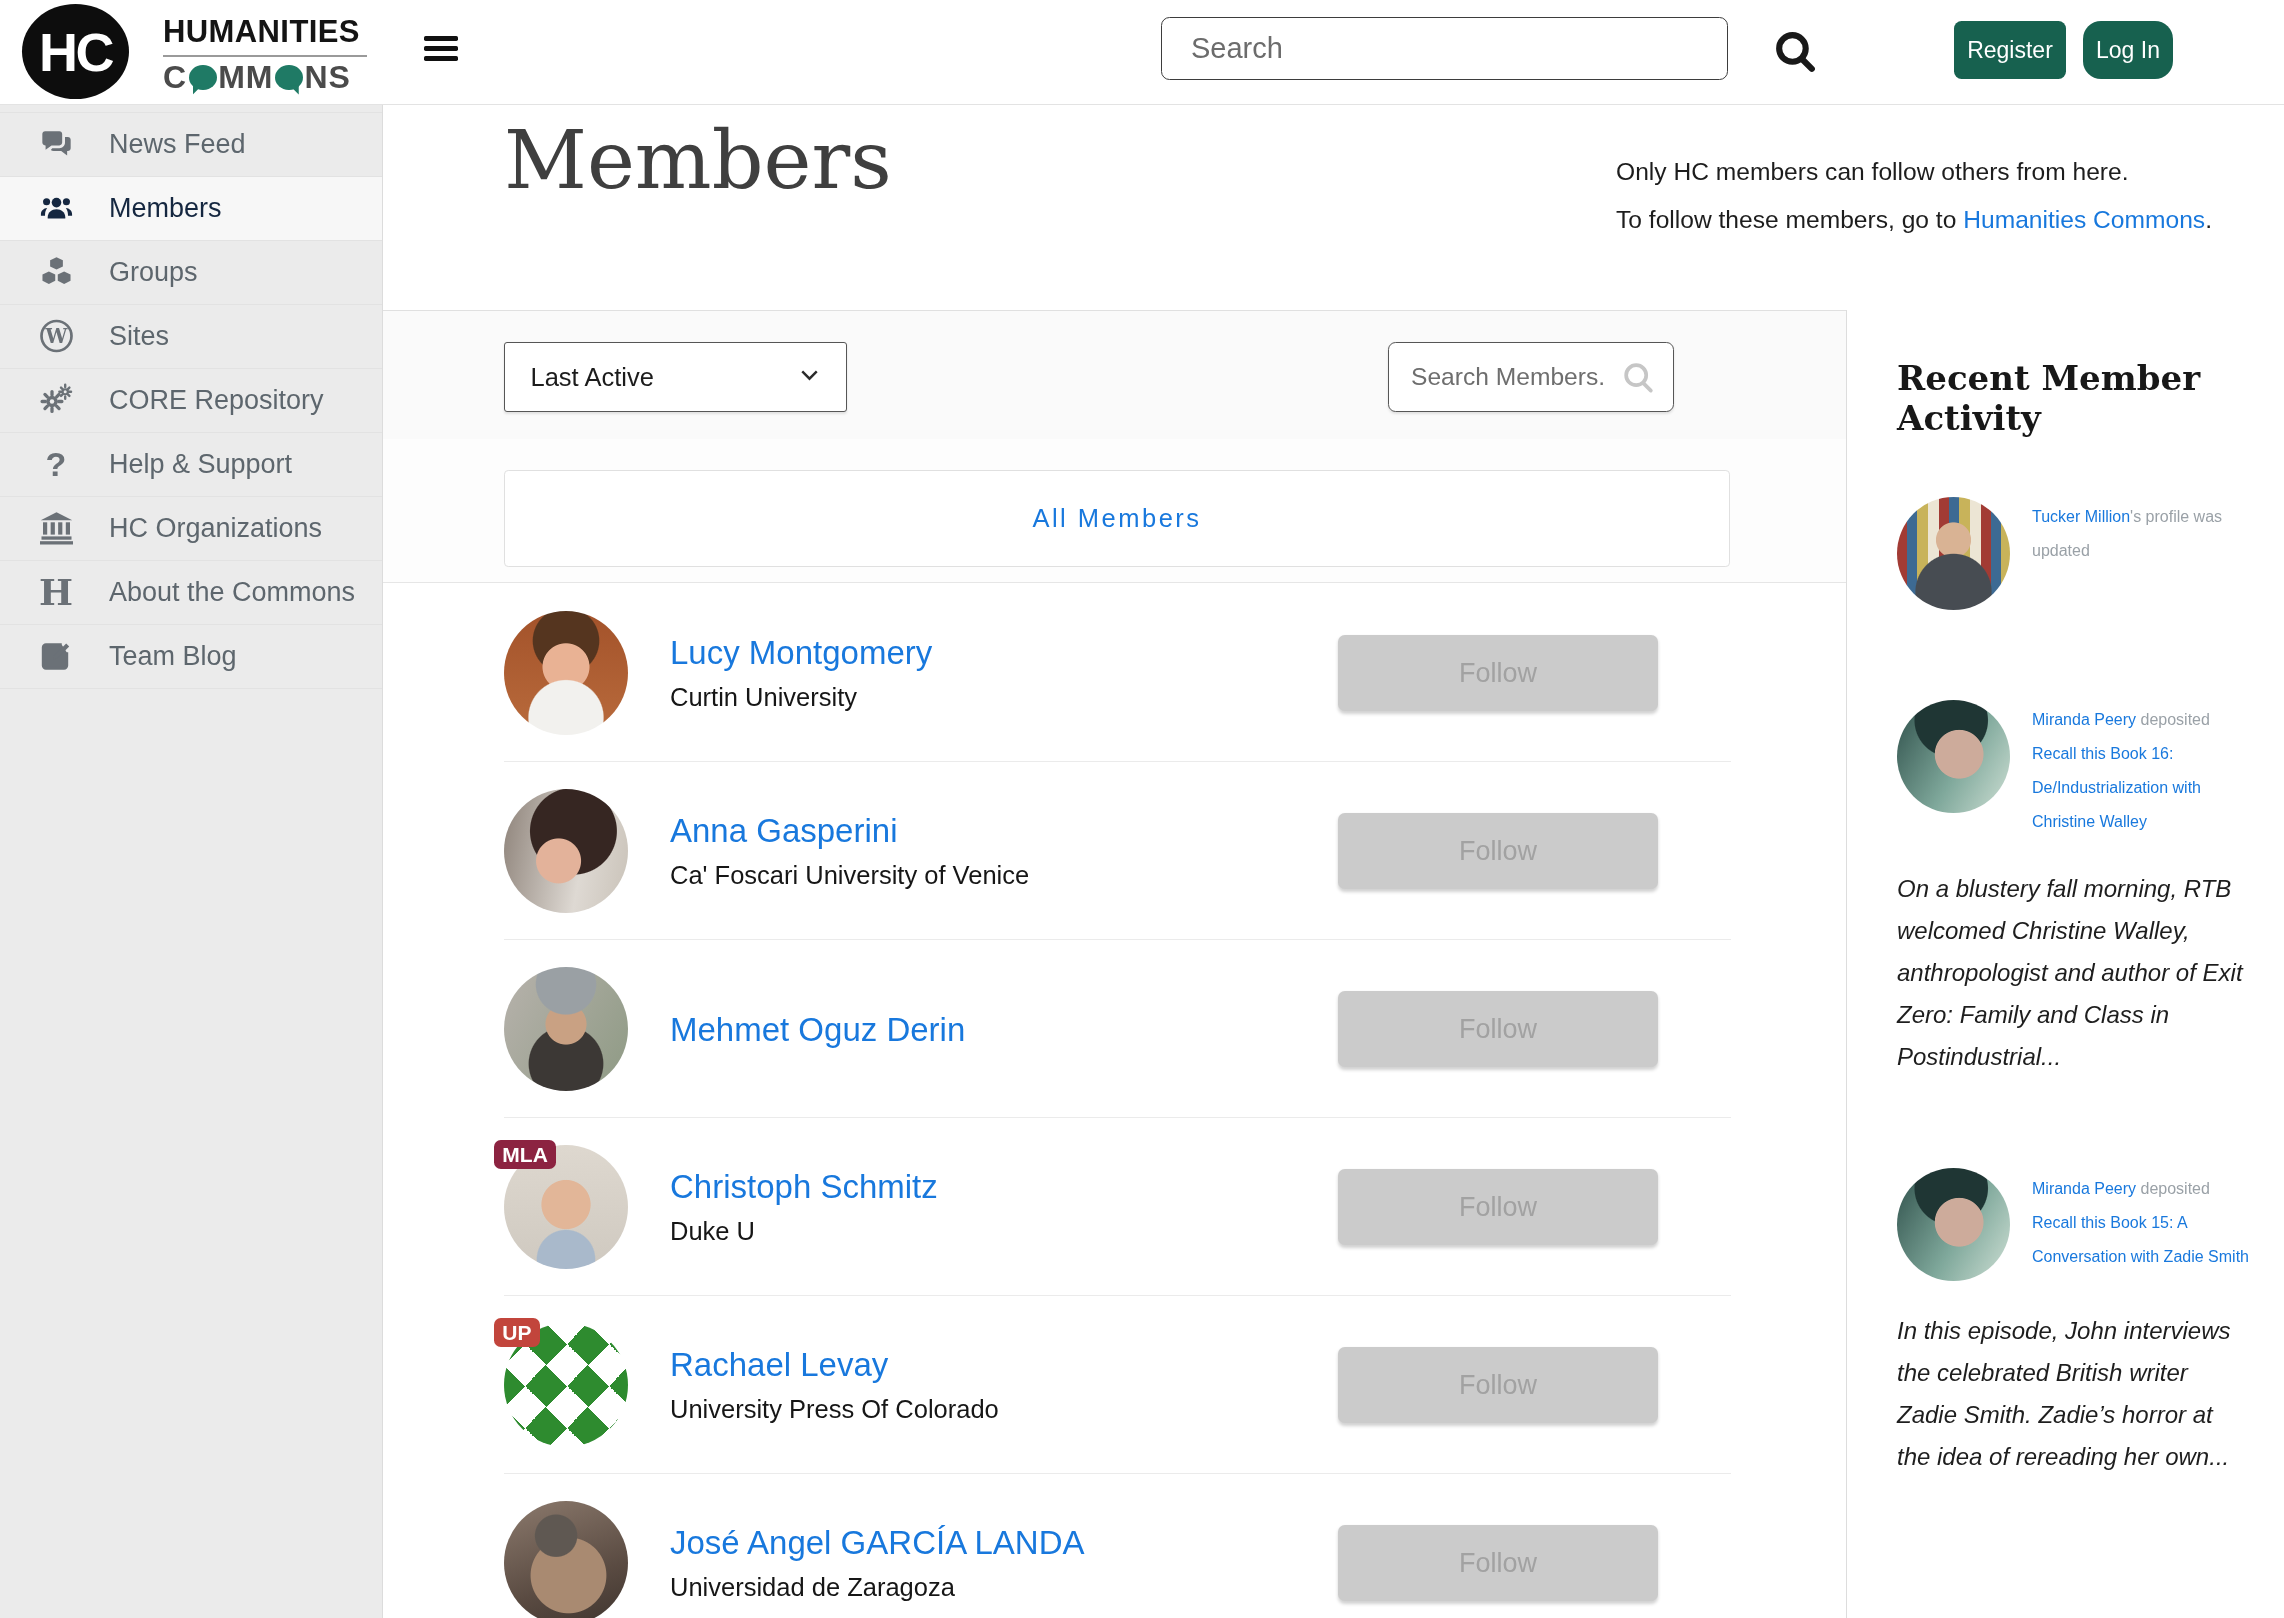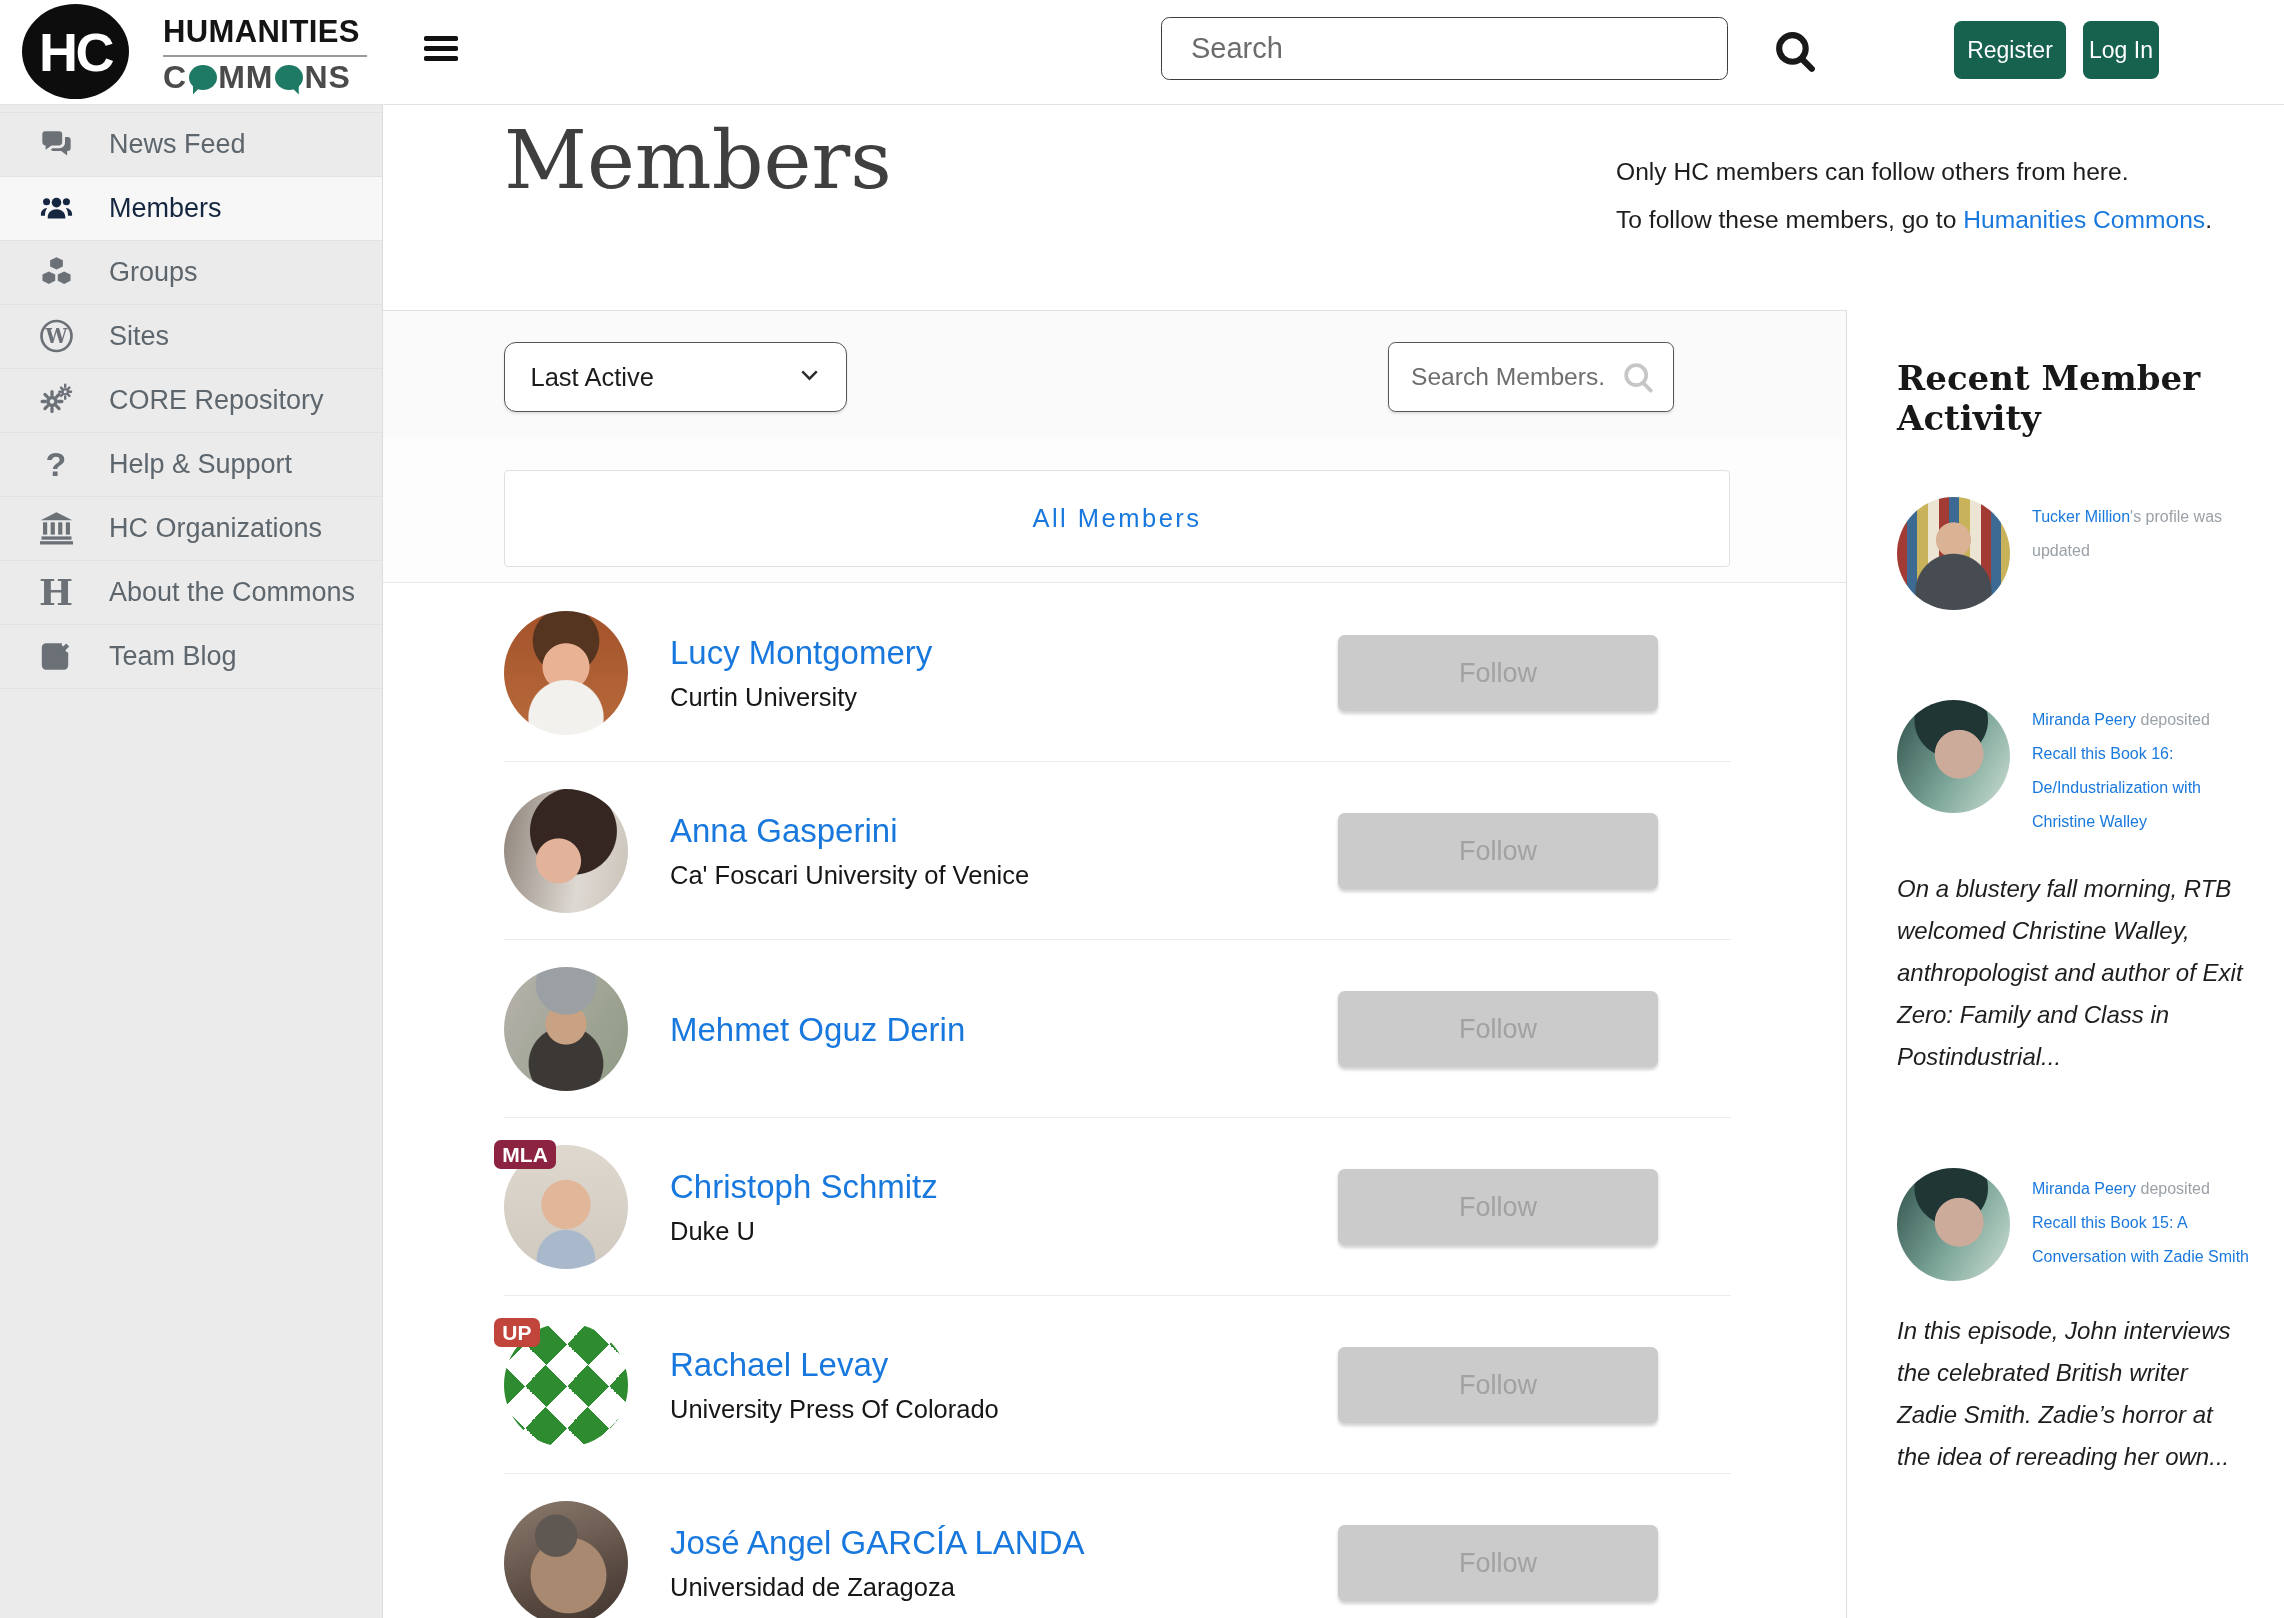--- a/index.html
+++ b/index.html
@@ -26,21 +26,21 @@
   .hamburger{position:absolute;left:424px;top:36px;width:34px;cursor:pointer;}
   .hamburger div{height:5.1px;background:#111;border-radius:1.7px;margin-bottom:5.1px;}
   .hsearch{position:absolute;left:1161px;top:17px;width:567px;height:63px;border:1.7px solid #3d3d3d;
     border-radius:8.5px;font-size:29px;padding:0 29px;color:#333;background:#fff;box-sizing:border-box;
     font-family:"Liberation Sans",sans-serif;}
   .hsearch::placeholder{color:#6c6c6c;}
   .hsearch-icon{position:absolute;left:1770px;top:27px;width:51px;height:51px;cursor:pointer;background:none;border:none;padding:0;}
   .hbtn{position:absolute;top:21px;height:58px;border:none;border-radius:7.6px;color:#fff;
     font-size:23px;font-family:"Liberation Sans",sans-serif;cursor:pointer;}
   .btn-register{left:1954px;width:112px;}
-  .btn-login{left:2083px;width:76px;}
+  .btn-login{left:2083px;width:90px;border-radius:18px;}
   
   .sidebar{position:absolute;left:0;top:104px;width:383px;bottom:0;background:#ebebeb;
     border-right:0.8px solid #dcdcdc;box-sizing:border-box;padding-top:7.6px;}
   .side-item{height:63px;display:flex;align-items:center;padding-left:34px;gap:31px;
     color:#5d666d;font-size:27px;cursor:pointer;border-bottom:0.8px solid #e2e2e2;}
   .side-item:first-child{border-top:0.8px solid #e2e2e2;}
   .side-item.active{background:#f7f7f7;color:#152740;}
   .side-icon{width:44px;display:flex;justify-content:center;align-items:center;color:#6b7177;}
   .side-item.active .side-icon{color:#152740;}
   .side-icon svg{fill:currentColor;}
@@ -49,21 +49,21 @@
   
   .top-band{position:absolute;left:383px;top:104px;width:1901px;height:206px;background:#fff;}
   .page-title{position:absolute;left:121px;top:8.5px;margin:0;font-family:"DejaVu Serif",serif;
     font-weight:400;font-size:81px;color:#3f3f3f;}
   .notice{position:absolute;left:1233px;top:44px;font-size:24.6px;color:#1d1d1d;line-height:48px;}
   .link{color:#1878dd;}
   
   .filter-bar{position:absolute;left:383px;top:310px;width:1463px;height:130px;background:#fafafa;
     border-top:0.8px solid #e0e0e0;border-bottom:0.8px solid #ddd;box-sizing:border-box;}
   .sort-select{position:absolute;left:121px;top:31px;width:343px;height:70px;background:#fff;
-    border:1.7px solid #565656;border-radius:12px;display:flex;align-items:center;justify-content:space-between;
+    border:1.7px solid #565656;border-radius:3px;display:flex;align-items:center;justify-content:space-between;
     padding:0 22px 0 25.5px;font-size:25.5px;color:#1c1c1c;box-sizing:border-box;cursor:pointer;
     box-shadow:0 1.7px 2.5px rgba(0,0,0,.10);}
   .msearch-wrap{position:absolute;left:1005px;top:31px;width:286px;height:70px;}
   .msearch{width:100%;height:100%;background:#fff;border:1.7px solid #565656;border-radius:7.6px;
     font-size:24.6px;padding:0 68px 0 22px;color:#333;box-sizing:border-box;box-shadow:0 1.7px 2.5px rgba(0,0,0,.10);
     font-family:"Liberation Sans",sans-serif;}
   .msearch::placeholder{color:#6e6e6e;}
   .msearch-icon{position:absolute;right:17px;top:17px;}
   
   .tabs-section{position:absolute;left:383px;top:439px;width:1463px;height:144px;background:#fdfdfd;

